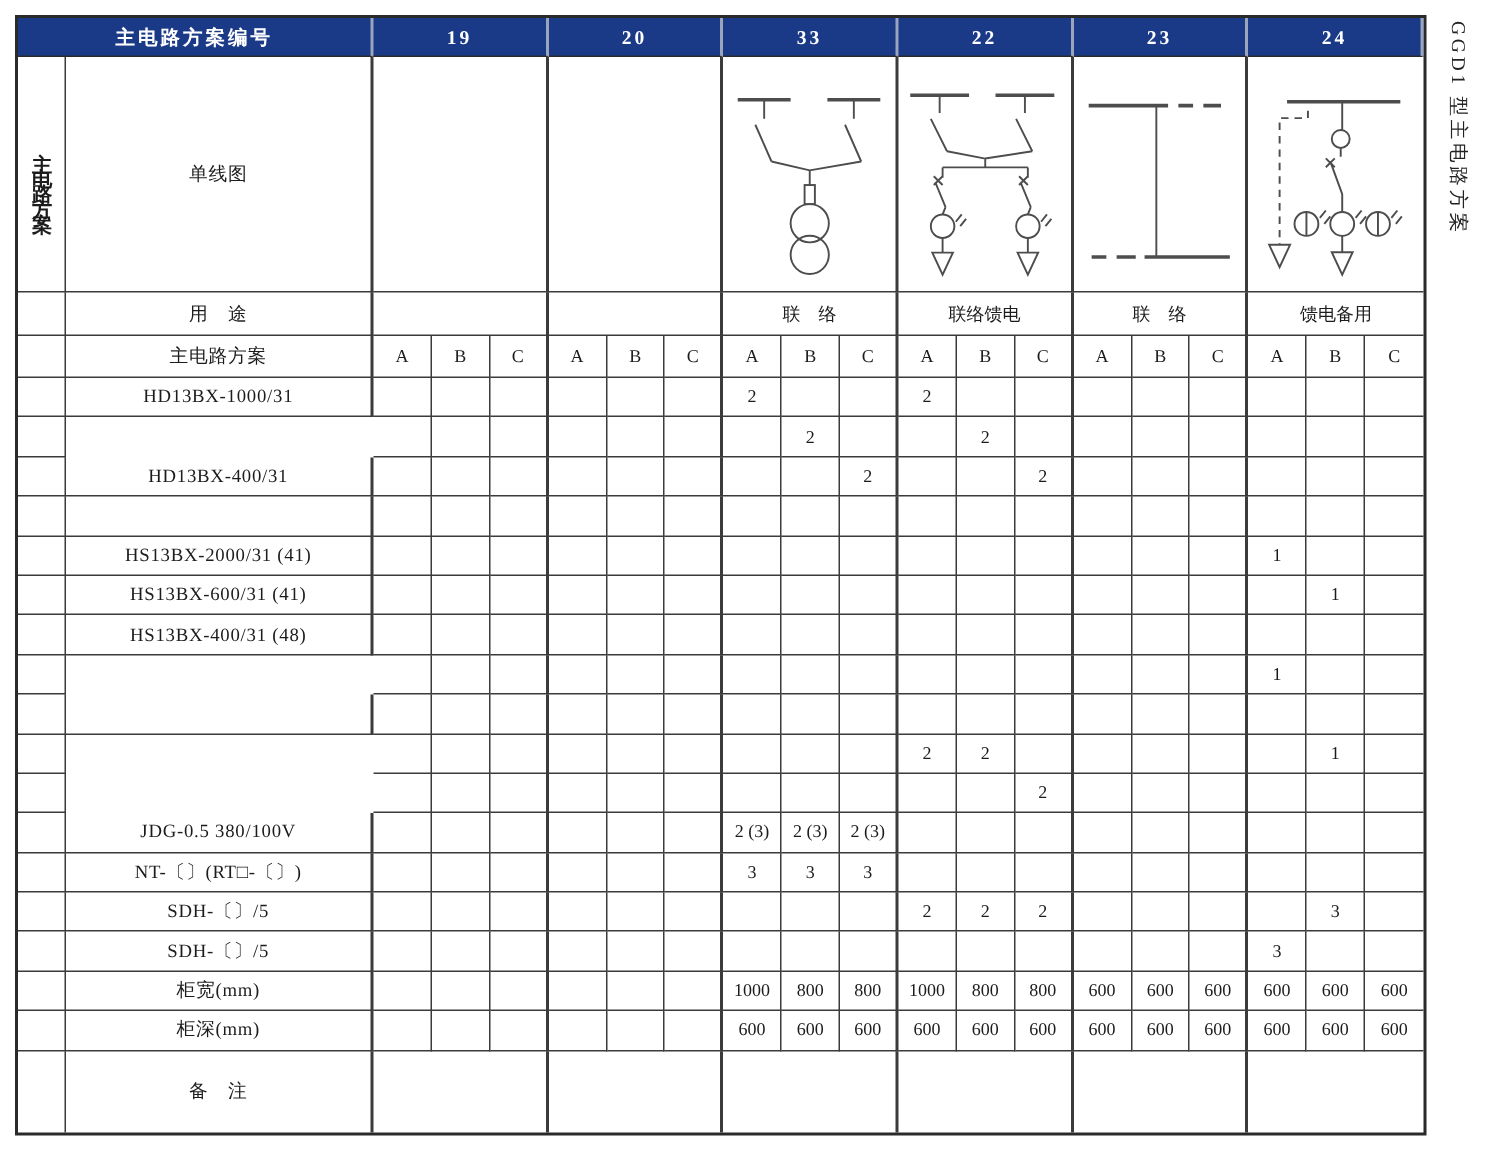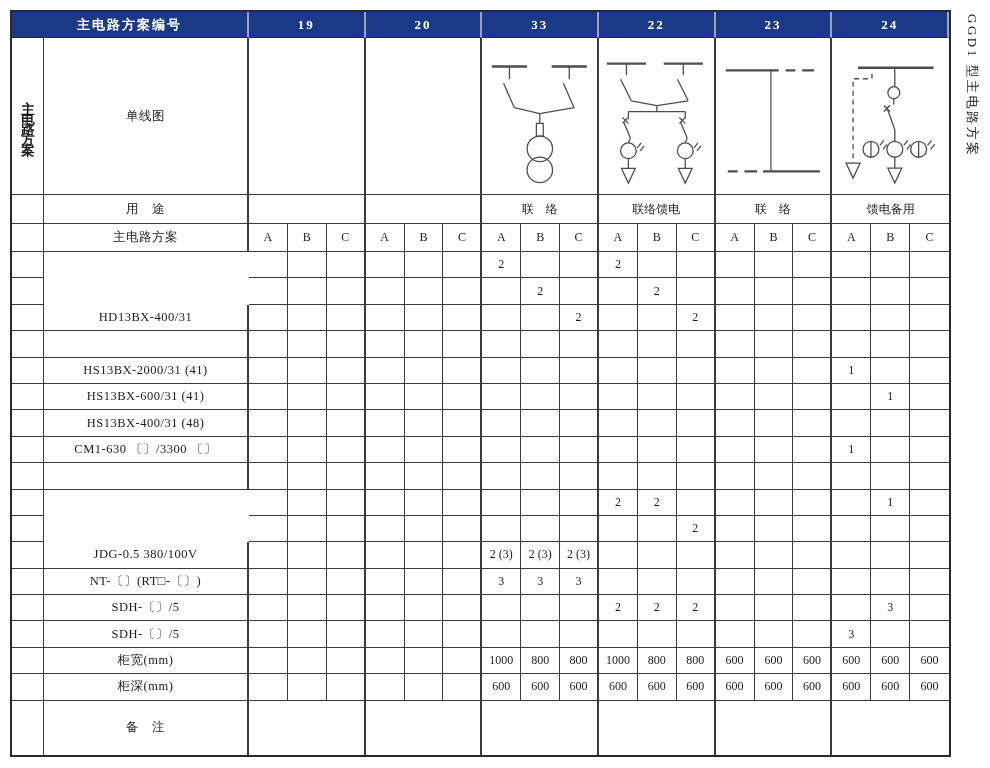--- a/index.html
+++ b/index.html
@@ -162,20 +162,21 @@
     <div class="c" style="grid-area: 4 / 12 / 5 / 13;">A</div>
     <div class="c" style="grid-area: 4 / 13 / 5 / 14;">B</div>
     <div class="c sb" style="grid-area: 4 / 14 / 5 / 15;">C</div>
     <div class="c" style="grid-area: 4 / 15 / 5 / 16;">A</div>
     <div class="c" style="grid-area: 4 / 16 / 5 / 17;">B</div>
     <div class="c sb" style="grid-area: 4 / 17 / 5 / 18;">C</div>
     <div class="c" style="grid-area: 4 / 18 / 5 / 19;">A</div>
     <div class="c" style="grid-area: 4 / 19 / 5 / 20;">B</div>
     <div class="c nr" style="grid-area: 4 / 20 / 5 / 21;">C</div>
     <div class="c" style="grid-area: 5 / 1 / 6 / 2;"></div>
+    <div class="c lbl sb" style="grid-area: 5 / 2 / 6 / 3;">HD13BX-1000/31</div>
     <div class="c" style="grid-area: 5 / 3 / 6 / 4;"></div>
     <div class="c" style="grid-area: 5 / 4 / 6 / 5;"></div>
     <div class="c sb" style="grid-area: 5 / 5 / 6 / 6;"></div>
     <div class="c" style="grid-area: 5 / 6 / 6 / 7;"></div>
     <div class="c" style="grid-area: 5 / 7 / 6 / 8;"></div>
     <div class="c sb" style="grid-area: 5 / 8 / 6 / 9;"></div>
     <div class="c" style="grid-area: 5 / 9 / 6 / 10;">2</div>
     <div class="c" style="grid-area: 5 / 10 / 6 / 11;"></div>
     <div class="c sb" style="grid-area: 5 / 11 / 6 / 12;"></div>
     <div class="c" style="grid-area: 5 / 12 / 6 / 13;">2</div>
@@ -300,21 +301,20 @@
     <div class="c" style="grid-area: 11 / 12 / 12 / 13;"></div>
     <div class="c" style="grid-area: 11 / 13 / 12 / 14;"></div>
     <div class="c sb" style="grid-area: 11 / 14 / 12 / 15;"></div>
     <div class="c" style="grid-area: 11 / 15 / 12 / 16;"></div>
     <div class="c" style="grid-area: 11 / 16 / 12 / 17;"></div>
     <div class="c sb" style="grid-area: 11 / 17 / 12 / 18;"></div>
     <div class="c" style="grid-area: 11 / 18 / 12 / 19;"></div>
     <div class="c" style="grid-area: 11 / 19 / 12 / 20;"></div>
     <div class="c nr" style="grid-area: 11 / 20 / 12 / 21;"></div>
     <div class="c" style="grid-area: 12 / 1 / 13 / 2;"></div>
-    <div class="c lbl sb" style="grid-area: 12 / 2 / 13 / 3;">CM1-630 〔〕/3300 〔〕</div>
     <div class="c" style="grid-area: 12 / 3 / 13 / 4;"></div>
     <div class="c" style="grid-area: 12 / 4 / 13 / 5;"></div>
     <div class="c sb" style="grid-area: 12 / 5 / 13 / 6;"></div>
     <div class="c" style="grid-area: 12 / 6 / 13 / 7;"></div>
     <div class="c" style="grid-area: 12 / 7 / 13 / 8;"></div>
     <div class="c sb" style="grid-area: 12 / 8 / 13 / 9;"></div>
     <div class="c" style="grid-area: 12 / 9 / 13 / 10;"></div>
     <div class="c" style="grid-area: 12 / 10 / 13 / 11;"></div>
     <div class="c sb" style="grid-area: 12 / 11 / 13 / 12;"></div>
     <div class="c" style="grid-area: 12 / 12 / 13 / 13;"></div>

